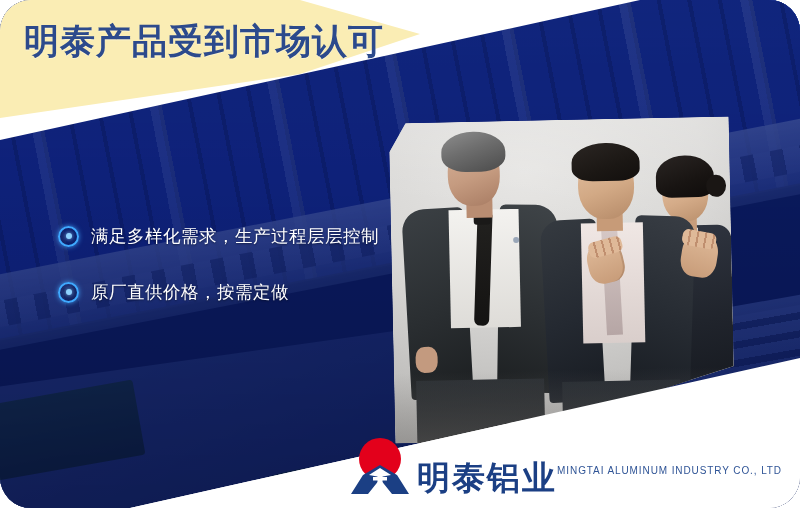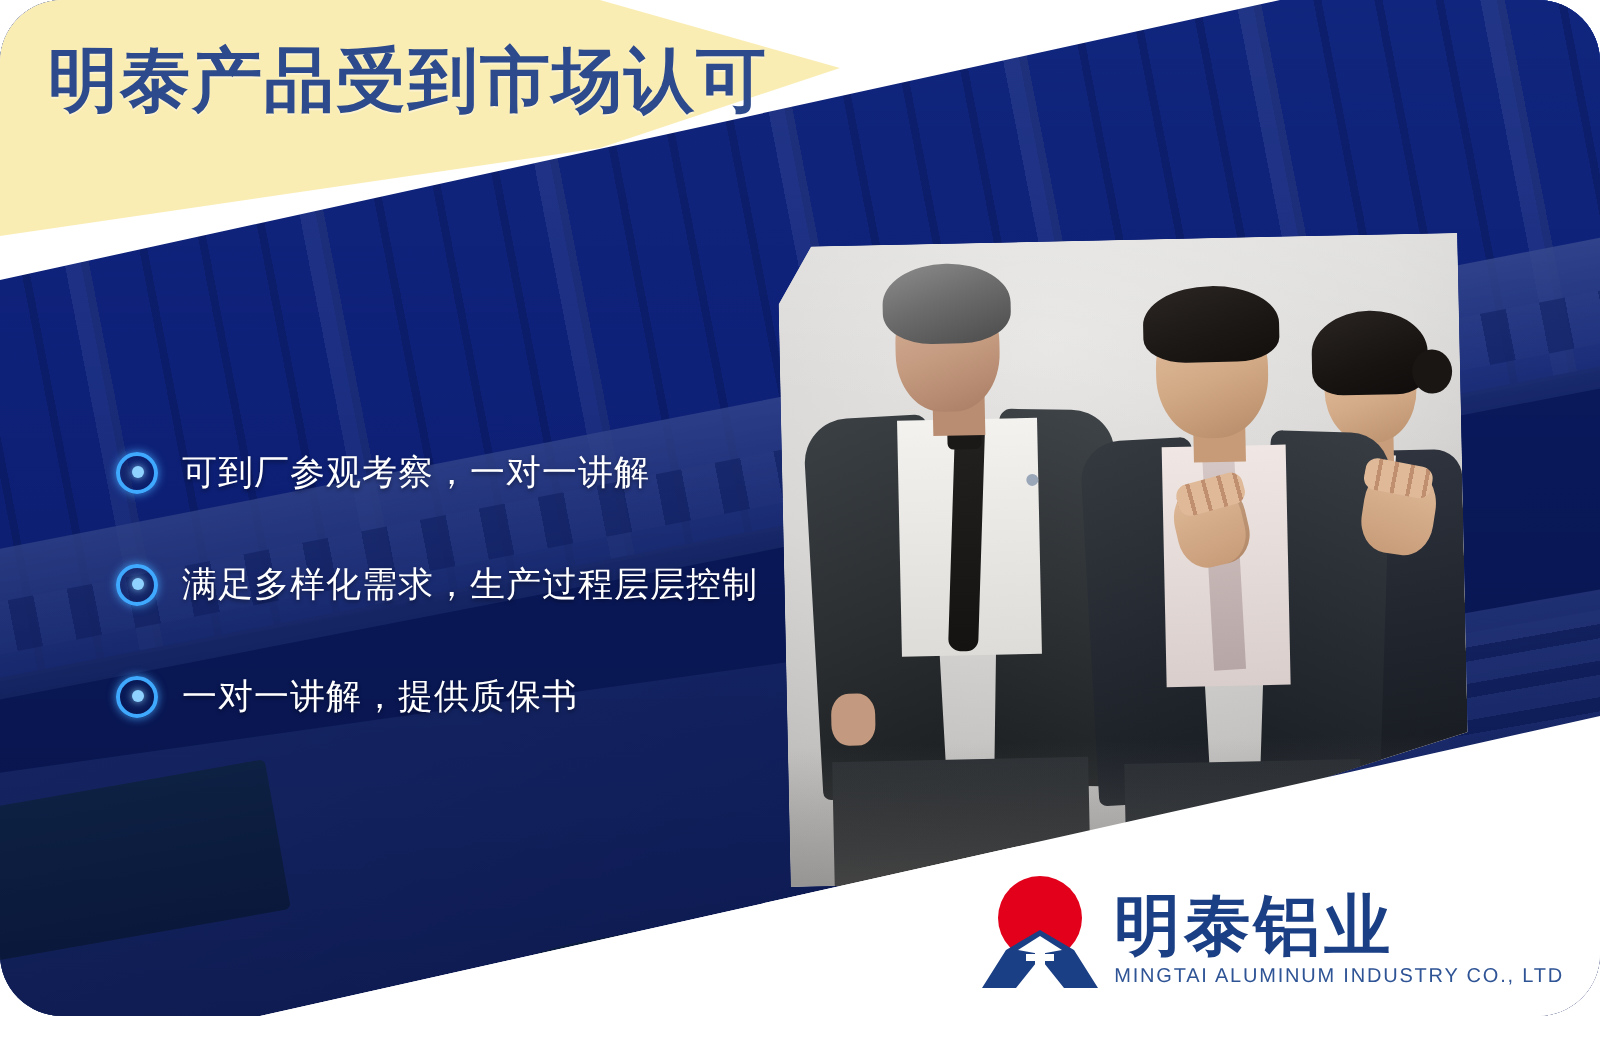--- a/index.html
+++ b/index.html
@@ -432,21 +432,21 @@
     border-radius: 50%;
     background: #e3001b;
   }
   .logo-m {
     position: absolute;
     left: 0; bottom: 0;
     width: 58px; height: 30px;
   }
   .logo-text-wrap {
     display: flex;
-    flex-direction: column;
+    flex-direction: row;
     align-items: flex-start;
   }
   .logo-cn {
     font-size: 33px;
     font-weight: bold;
     color: #1b3f84;
     letter-spacing: 2px;
     line-height: 1;
   }
   .logo-en {
@@ -521,34 +521,30 @@
   </div>
 
   <div class="top-white"></div>
 
   <div class="top-yellow"></div>
 
   <div class="title">明泰产品受到市场认可</div>
 
   <div class="bullets">
 
-    <div class="bullet-row">
-      <span class="bullet-icon"></span>
-      <span class="bullet-text">可到厂参观考察，一对一讲解</span>
-    </div>
 
     <div class="bullet-row">
       <span class="bullet-icon"></span>
       <span class="bullet-text">满足多样化需求，生产过程层层控制</span>
     </div>
 
 
     <div class="bullet-row">
       <span class="bullet-icon"></span>
-      <span class="bullet-text">一对一讲解，提供质保书</span>
+      <span class="bullet-text">原厂直供价格，按需定做</span>
     </div>
 
   </div>
 
   <div class="bottom-white">
     <div class="bottom-white-shape"></div>
   </div>
 
   <div class="logo">
     <div class="logo-mark">

